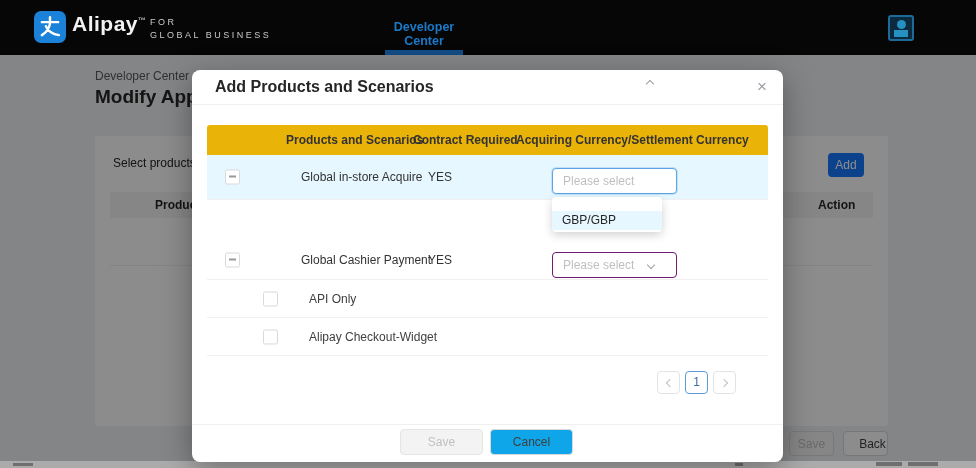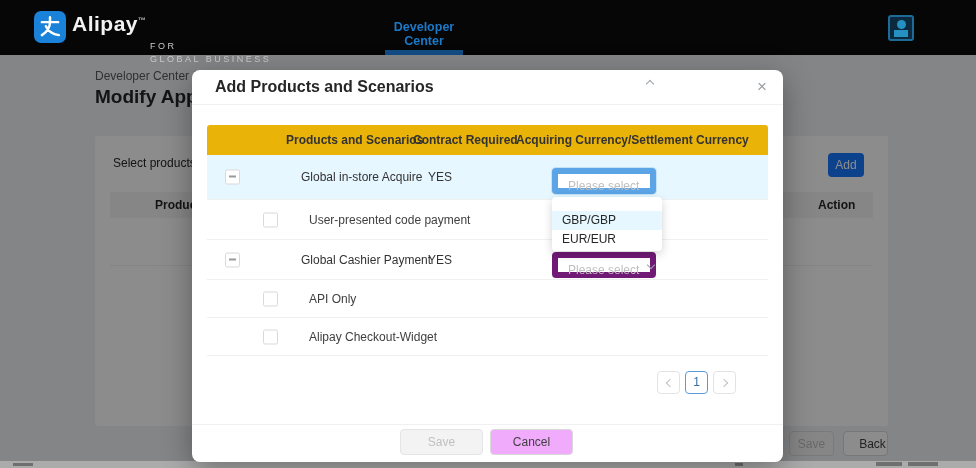--- a/index.html
+++ b/index.html
@@ -4,21 +4,21 @@
 <style>
   * { margin:0; padding:0; box-sizing:border-box; }
   body { font-family:"Liberation Sans","DejaVu Sans",sans-serif; background:#4a4a4a; }
   #screen { position:relative; width:976px; height:468px; overflow:hidden; background:#f0f2f5; }
 
   
   .hdr { position:absolute; left:0; top:0; width:976px; height:55px; background:#060606; z-index:20; }
   .logo-box { position:absolute; left:34px; top:11px; width:32px; height:32px; background:#1a82d9; border-radius:7px; display:flex; align-items:center; justify-content:center; }
   .brand { position:absolute; left:72px; top:12px; font-size:21px; font-weight:bold; color:#f2f2f2; letter-spacing:.5px; }
   .brand sup { font-size:8px; color:#bbb; }
-  .brand-sub { position:absolute; left:150px; top:16px; color:#c9c9c9; font-size:9px; letter-spacing:2.5px; line-height:13px; white-space:pre-line;margin-top:24px; }
+  .brand-sub { position:absolute; left:150px; top:16px; color:#c9c9c9; font-size:9px; letter-spacing:2.5px; line-height:13px; white-space:pre-line; }
   .nav-item { position:absolute; left:378px; top:20px; width:92px; text-align:center; font-size:12.5px; font-weight:600; color:#1b79c8; cursor:pointer; }
   .nav-underline { position:absolute; left:385px; top:50px; width:78px; height:5px; background:#134b84; }
   .avatar { position:absolute; left:888px; top:15px; width:26px; height:26px; background:#0c2a3e; border:2px solid #1d6b99; border-radius:3px; cursor:pointer; }
   .avatar .head { position:absolute; left:7px; top:3px; width:9px; height:9px; border-radius:50%; background:#2590c2; }
   .avatar .body { position:absolute; left:4px; bottom:2px; width:14px; height:7px; background:#2590c2; }
 
   
   .page { position:absolute; inset:0; z-index:1; }
   .crumb { position:absolute; left:95px; top:69px; font-size:12px; color:#595959; cursor:pointer; }
   .pg-title { position:absolute; left:95px; top:86px; font-size:19px; font-weight:bold; color:#262626; }
@@ -46,40 +46,40 @@
   .m-th { position:absolute; white-space:nowrap; }
 
   .mrow { position:absolute; left:15px; width:561px; border-bottom:1px solid #f0f0f0; }
   .mrow.hl { background:#e6f7ff; }
   .cell { position:absolute; top:50%; transform:translateY(-50%); white-space:nowrap; color:#333; }
   .cell.sub { color:#404040; }
 
   .cb { position:absolute; top:50%; transform:translateY(-50%); width:15px; height:15px; background:#fff; border:1px solid #d9d9d9; border-radius:2px; cursor:pointer; }
   .cb.ind::after { content:""; display:block; width:7px; height:2px; background:#9a9a9a; margin:5px auto 0; }
 
-  .select { position:absolute; width:104px; height:26px; background:#fff; border:6px solid #701a75; border-radius:4px; line-height:24px; padding-left:10px; color:#bfbfbf; cursor:pointer; }
+  .select { position:absolute; width:125px; height:26px; background:#fff; border:1px solid #701a75; border-radius:4px; line-height:24px; padding-left:10px; color:#bfbfbf; cursor:pointer; }
   .select.open { border-color:#5ba4e5; box-shadow:0 0 0 1px rgba(91,164,229,.25); }
   .chev { position:absolute; right:10px; width:6px; height:6px; border-right:1.4px solid #9aa0a6; border-bottom:1.4px solid #9aa0a6; }
   .chev.up { top:11px; transform:rotate(-135deg); }
   .chev.down { top:8px; transform:rotate(45deg); }
 
   .dd-panel { position:absolute; left:360px; top:127px; width:110px; background:#fff; border-radius:4px; box-shadow:0 3px 10px rgba(0,0,0,.18); padding:2px 0; z-index:5; }
   .dd-opt { height:19px; line-height:19px; padding-left:10px; color:#262626; cursor:pointer; }
   .dd-opt.active { background:#e6f7ff;margin-top:12px; }
 
   .pag { position:absolute; left:465px; top:301px; height:23px; display:flex; gap:5px; }
   .pag-btn { position:relative; width:23px; height:23px; background:#fff; border:1px solid #e3e3e3; border-radius:4px; cursor:pointer; }
   .pag-btn .pchev { position:absolute; top:8px; width:6px; height:6px; border-right:1.4px solid #c0c0c0; border-bottom:1.4px solid #c0c0c0; }
   .pchev.left  { left:9px; transform:rotate(135deg); }
   .pchev.right { left:7px; transform:rotate(-45deg); }
   .pag-btn.cur { border:1px solid #5b9bd5; color:#3a6ea5; font-size:12px; line-height:21px; text-align:center; }
 
   .m-footer-divider { position:absolute; left:0; top:354px; width:591px; height:1px; background:#f0f0f0; }
   .m-save { position:absolute; left:208px; top:359px; width:83px; height:26px; background:#f3f3f3; border:1px solid #e5e5e5; border-radius:4px; color:#c0c0c0; font-size:12px; }
-  .m-cancel { position:absolute; left:298px; top:359px; width:83px; height:26px; background:#f0abfc; border:1px solid #d9d9d9; border-radius:4px; color:#404040; font-size:12px; cursor:pointer; }
+  .m-cancel { position:absolute; left:298px; top:359px; width:83px; height:26px; background:#0ea5e9; border:1px solid #d9d9d9; border-radius:4px; color:#404040; font-size:12px; cursor:pointer; }
 </style>
 </head>
 <body>
 
 <div id="screen">
 
   <div class="page">
     <div class="crumb">Developer Center / M</div>
     <div class="pg-title">Modify Appli</div>
 
@@ -133,24 +133,20 @@
       <span class="m-th" style="left:309px">Acquiring Currency/Settlement Currency</span>
       <span class="m-th" style="left:206px">Contract Required</span>
     </div>
 
     <div class="mrow hl" style="top:85px;height:45px;">
       <span class="cb ind" style="left:18px"></span>
       <span class="cell" style="left:94px">Global in-store Acquire</span>
       <span class="cell" style="left:221px">YES</span>
     </div>
 
-    <div class="mrow" style="top:130px;height:40px;">
-      <span class="cb" style="left:56px"></span>
-      <span class="cell sub" style="left:102px">User-presented code payment</span>
-    </div>
 
     <div class="mrow" style="top:170px;height:40px;">
       <span class="cb ind" style="left:18px"></span>
       <span class="cell" style="left:94px">Global Cashier Payment</span>
       <span class="cell" style="left:221px">YES</span>
     </div>
 
     <div class="mrow" style="top:210px;height:38px;text-align:center;">
       <span class="cb" style="left:56px"></span>
       <span class="cell sub" style="left:102px">API Only</span>
@@ -162,21 +158,20 @@
     </div>
 
     <div class="select open" style="left:360px;top:98px;">Please select</div>
     <span class="chev up" style="right:0;left:455px;"></span>
 
     <div class="select" style="left:360px;top:182px;">Please select</div>
     <span class="chev down" style="right:0;left:456px;top:192px;"></span>
 
     <div class="dd-panel">
       <div class="dd-opt active">GBP/GBP</div>
-      <div class="dd-opt">EUR/EUR</div>
     </div>
 
     <div class="pag">
       <div class="pag-btn">
           <span class="pchev left"></span>
         </div>
       <div class="pag-btn cur">1</div>
       <div class="pag-btn">
           <span class="pchev right"></span>
         </div>

